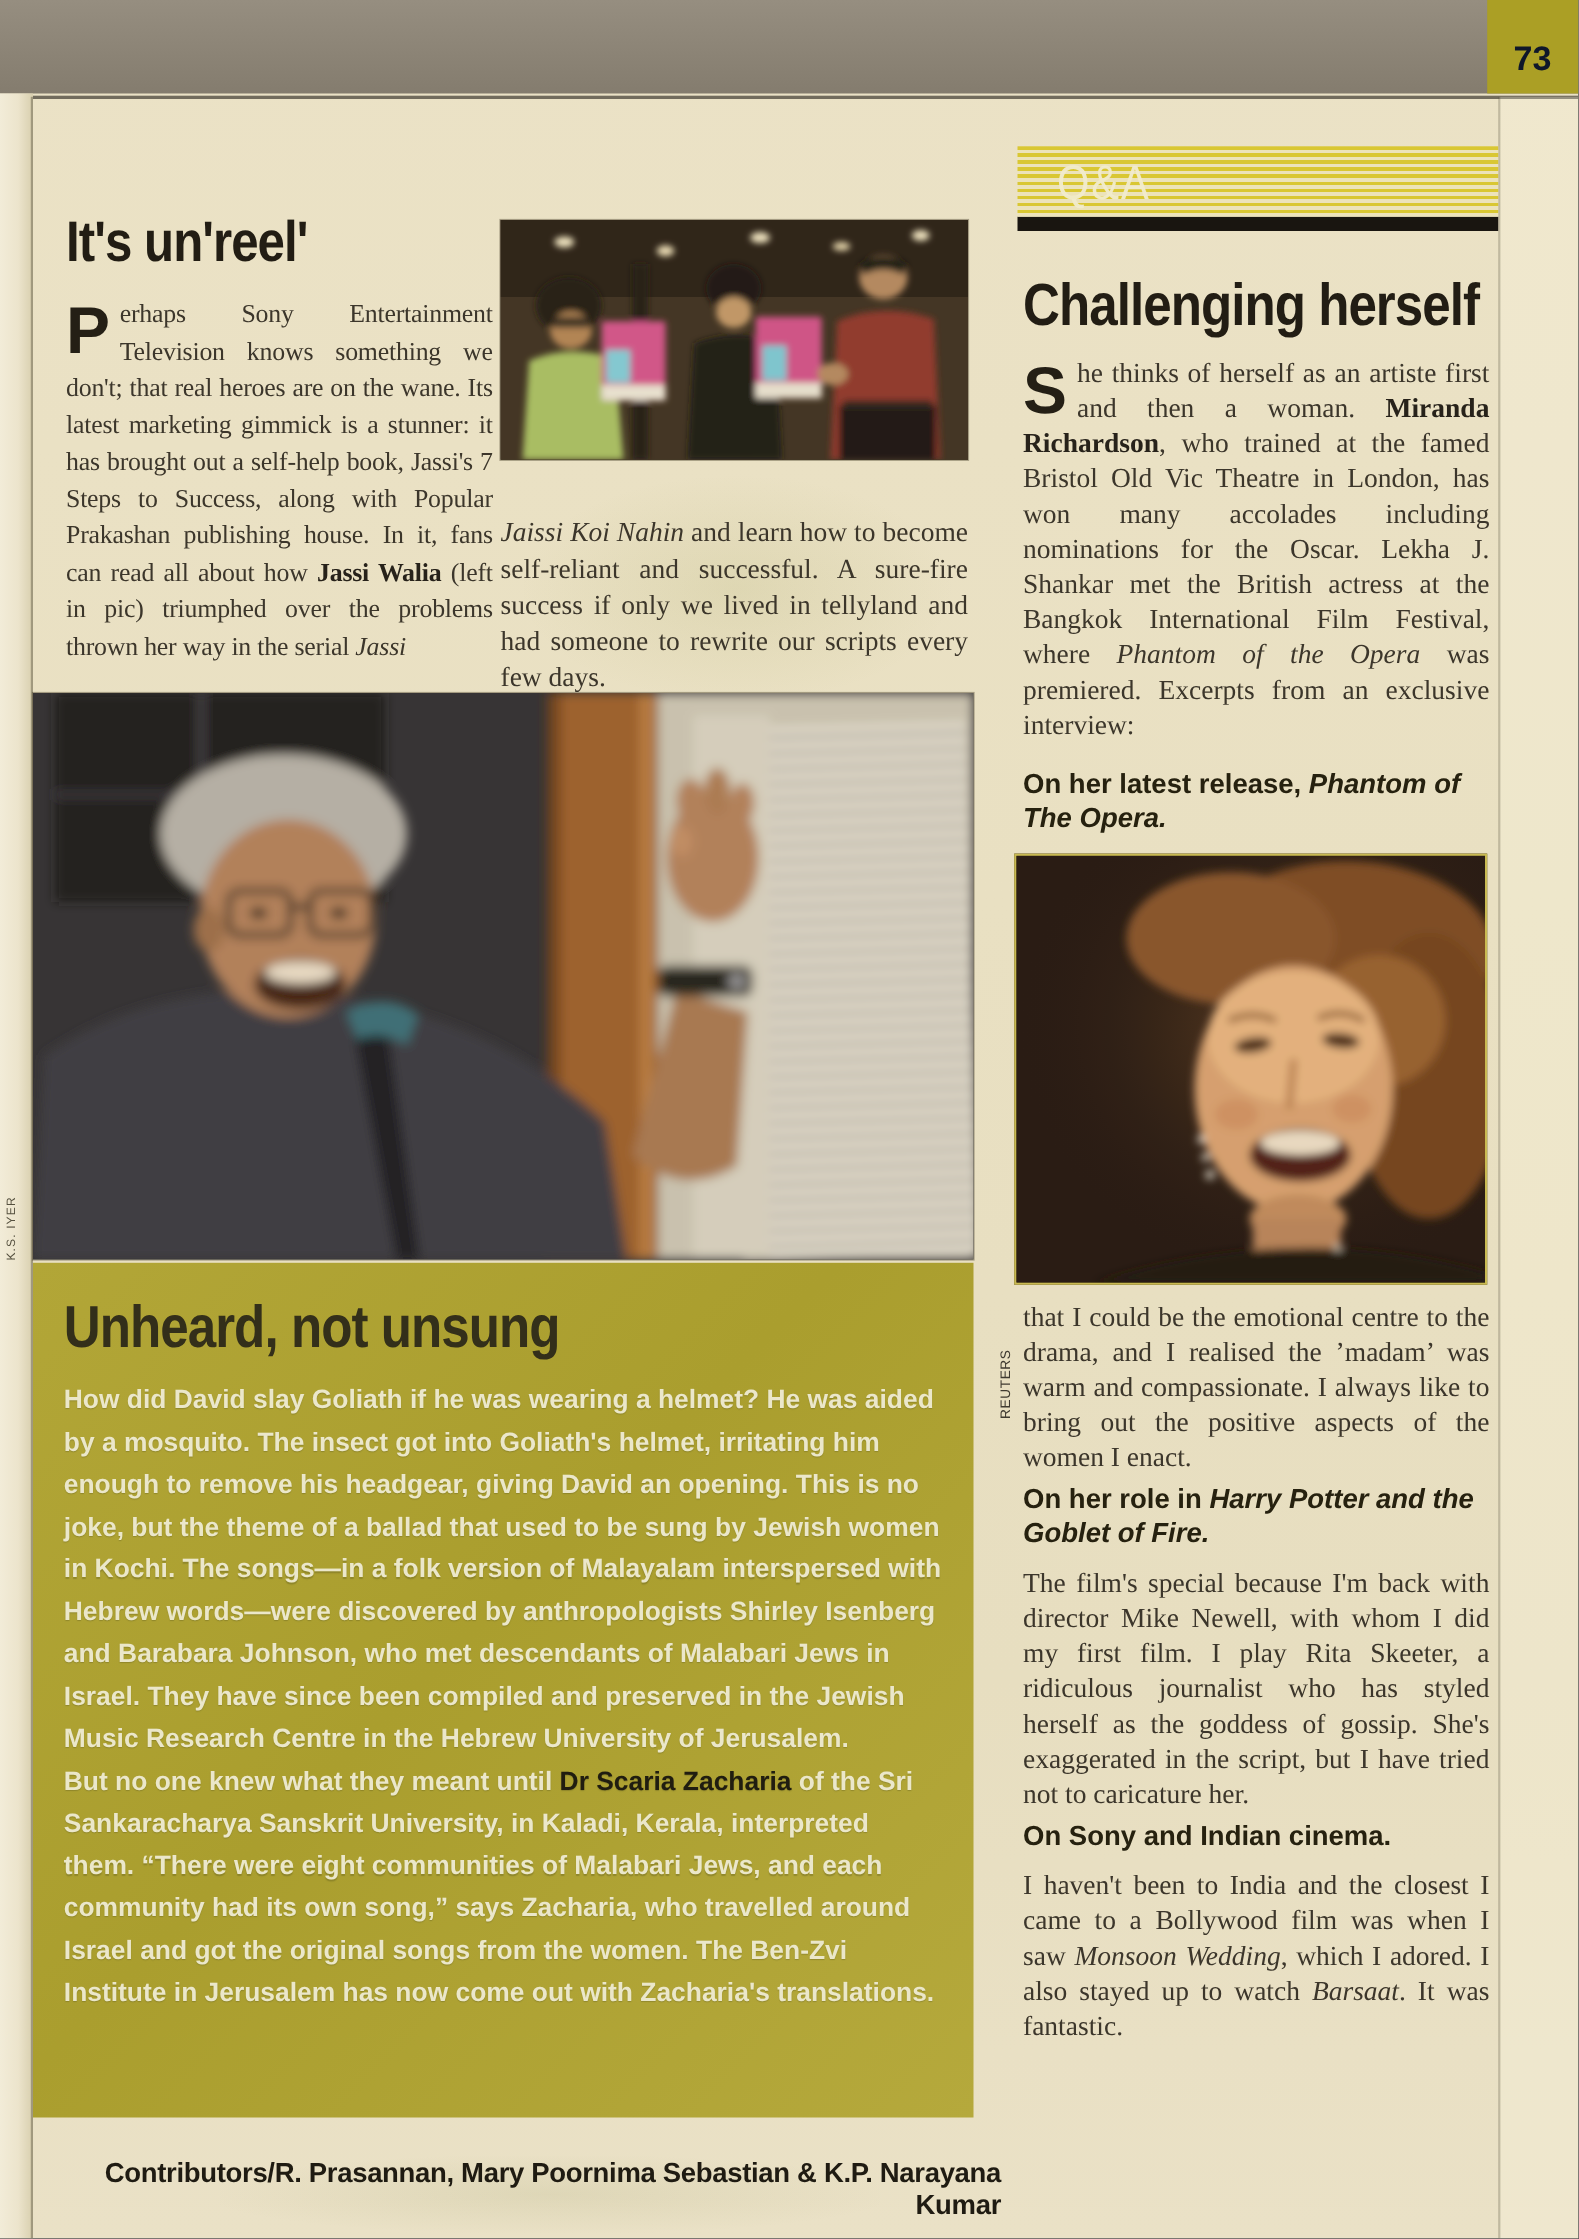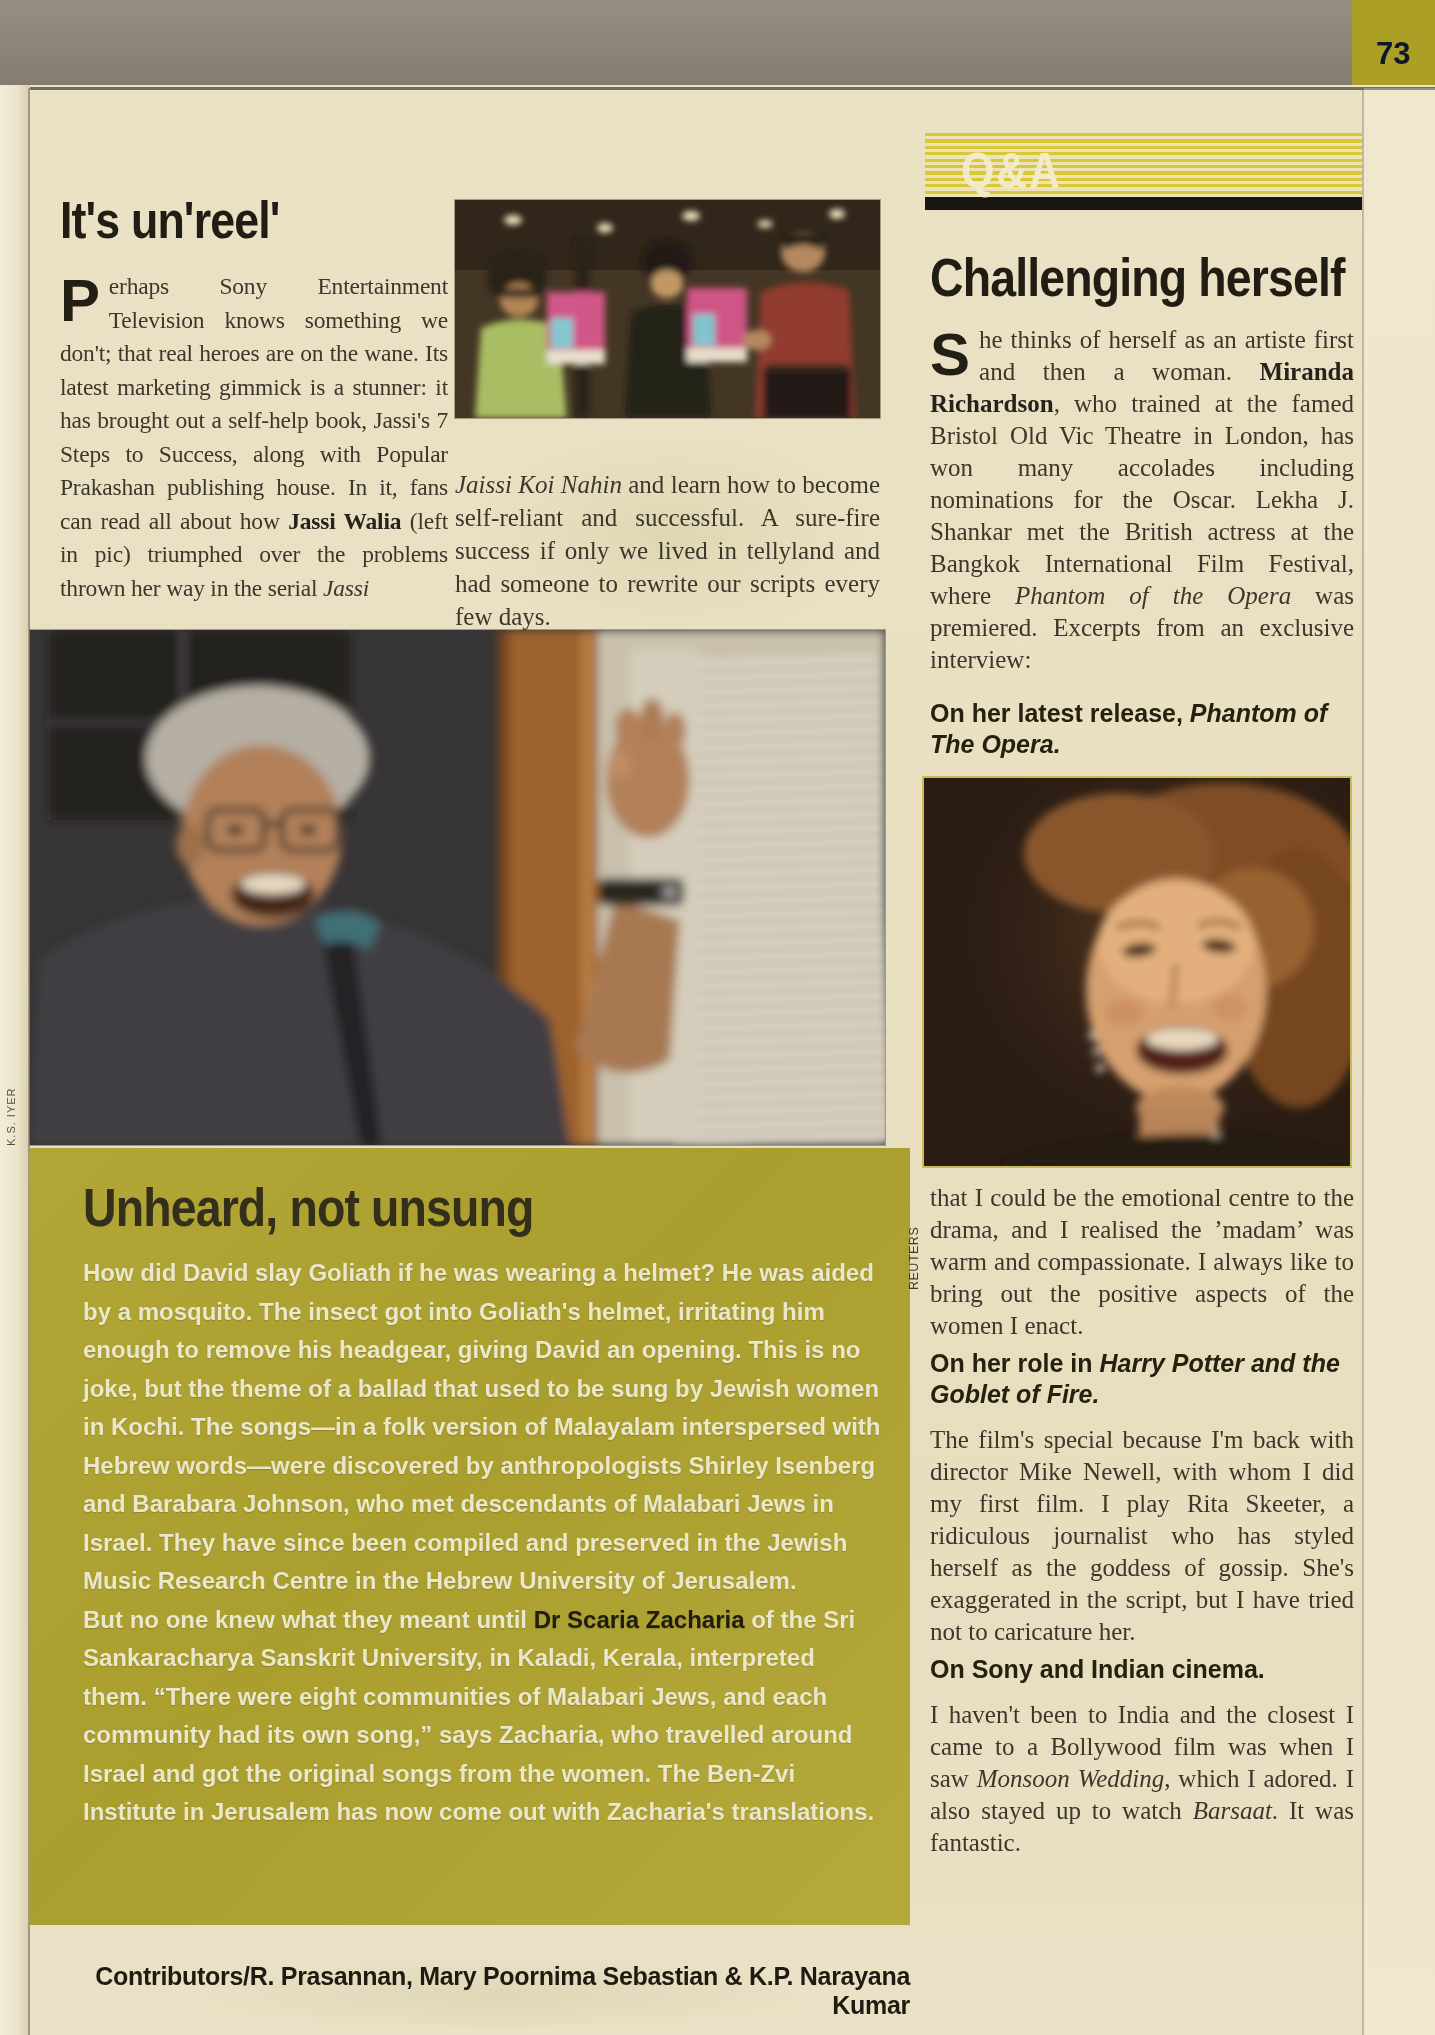--- a/index.html
+++ b/index.html
@@ -35,33 +35,33 @@
   
   .midcol{position:absolute;left:455px;top:468px;width:425px;margin:0;
     font-size:25px;line-height:33px;}
   
   .photo2{position:absolute;left:30px;top:630px;width:855px;height:515px;overflow:hidden;
     background:#55524e;box-shadow:0 0 0 1px rgba(60,50,30,.4);}
   .credit-left{position:absolute;left:-34px;top:1095px;width:90px;font-size:11px;color:#55503f;
     letter-spacing:1px;transform:rotate(-90deg);transform-origin:center;}
   
   .unsung{position:absolute;left:30px;top:1148px;width:855px;height:777px;background:
-    linear-gradient(135deg,#b2a637 0%,#aa9e2e 45%,#b5a93c 100%); padding-left: 25px;}
+    linear-gradient(135deg,#b2a637 0%,#aa9e2e 45%,#b5a93c 100%);}
   .unsung h2{margin:28px 0 0 28px;font-size:54px;font-weight:800;color:#332f1a;letter-spacing:-1px;}
   .unsung .boxbody{margin:16px 26px 0 28px;font-size:24px;font-weight:bold;line-height:38.5px;
     color:#ebe7ca;text-shadow:0 1px 1px rgba(90,85,30,.35);}
   .unsung .dark{color:#201d10;}
   
   .contributors{position:absolute;left:80px;top:1962px;width:830px;text-align:right;
     font-size:25px;font-weight:800;color:#1f1b12;letter-spacing:-.3px;}
   
   .qa-col{position:absolute;left:925px;top:133px;width:437px;}
   .qa-band{position:relative;width:437px;height:64px;
     background:repeating-linear-gradient(180deg,#d9c733 0 3.2px,#ece3ba 3.2px 6.4px);}
-  .qa-label{position:absolute;left:36px;top:9px;font-size:50px;font-weight:700;
+  .qa-label{position:absolute;left:36px;top:9px;font-size:44px;font-weight:400;
     color:#f2ecce;opacity:.95;letter-spacing:2px;}
   .qa-blackbar{width:437px;height:13px;background:#191510;}
   .qa-col h1{margin:36px 0 0 5px;font-size:54px;font-weight:800;color:#221d14;letter-spacing:-1px;}
   .qa-col .para{margin:14px 0 0 5px;width:424px;font-size:25px;line-height:32px;}
   .qa-col .first{margin-top:16px;}
   .subhead{margin:22px 0 0 5px;width:424px;font-size:25px;font-weight:bold;color:#26210f;
     line-height:31px;font-family:"Liberation Sans","DejaVu Sans",sans-serif;}
   .subhead i{font-style:italic;}
   .tight{margin-top:6px;}
   

